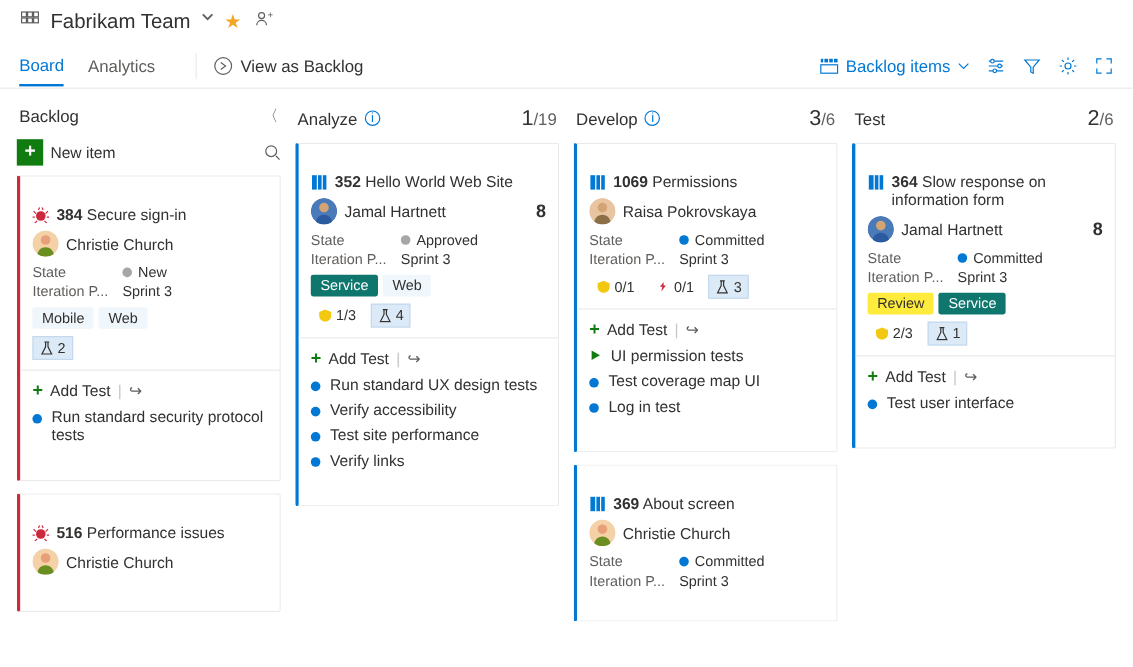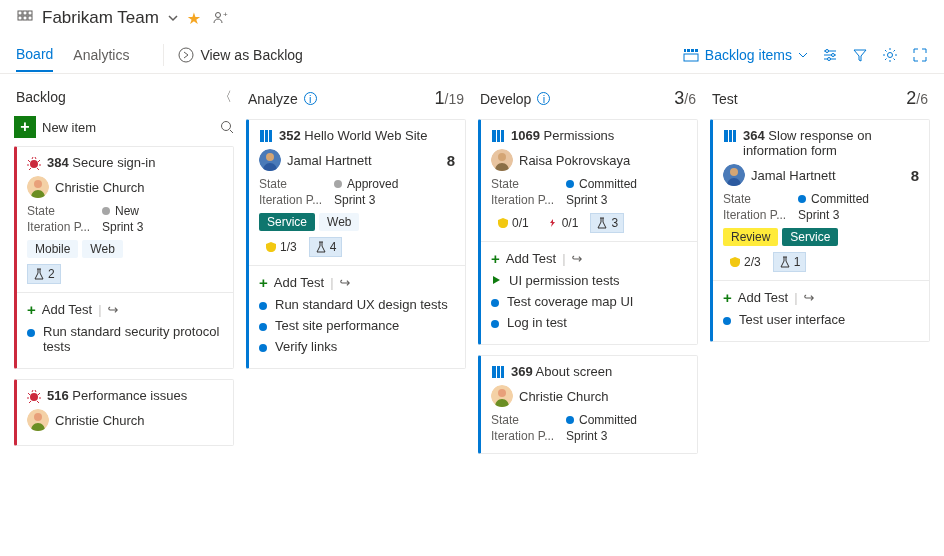--- a/index.html
+++ b/index.html
@@ -1,17 +1,17 @@
 <!DOCTYPE html>
 <html><head>
 <meta charset="utf-8">
 <style>
 *{box-sizing:border-box;margin:0;padding:0;font-family:"Segoe UI",-apple-system,sans-serif}
 body{background:#fff;font-size:13px;color:#323130;width:944px;height:556px;overflow:hidden}
-.header{display:flex;align-items:center;padding:8px 16px;gap:8px}
+.header{display:flex;padding:8px 16px;gap:8px}
 .team-icon{width:18px;height:18px;display:inline-flex;align-items:center;justify-content:center}
 .team-name{font-size:17px;font-weight:400}
 .chevron{color:#605e5c}
 .star{color:#f5a623;font-size:16px}
 .people-icon{color:#605e5c;font-size:15px;margin-left:4px}
 .tabs-row{display:flex;align-items:center;padding:0 16px;border-bottom:1px solid #edebe9;height:38px}
 .tab{padding:8px 0;margin-right:20px;cursor:pointer;color:#605e5c;font-size:14px}
 .tab.active{color:#0078d4;border-bottom:2px solid #0078d4;font-weight:400}
 .divider{width:1px;height:22px;background:#edebe9;margin:0 14px}
 .backlog-btn{display:flex;align-items:center;gap:6px;color:#323130;font-size:14px;cursor:pointer}
@@ -23,21 +23,21 @@
 .col-header{display:flex;align-items:center;justify-content:space-between;padding:4px 2px 10px;font-size:14px}
 .col-title{display:flex;align-items:center;gap:6px}
 .col-collapse{color:#605e5c;font-size:13px;cursor:pointer}
 .col-count{color:#605e5c;font-size:14px}
 .col-count .big{color:#323130;font-size:18px}
 .info-icon{color:#0078d4;font-size:11px;border:1px solid #0078d4;border-radius:50%;width:13px;height:13px;display:inline-flex;align-items:center;justify-content:center}
 .new-item-row{display:flex;align-items:center;gap:8px;margin-bottom:8px}
 .new-btn{display:flex;align-items:center;gap:6px;cursor:pointer}
 .plus-box{background:#107c10;color:#fff;width:22px;height:22px;display:flex;align-items:center;justify-content:center;font-size:16px;font-weight:bold}
 .search-icon{margin-left:auto;color:#605e5c;cursor:pointer}
-.card{border:1px solid #eaeaea;border-left:3px solid;border-radius:2px;padding:8px 10px;margin-bottom:10px;background:#fff}
+.card{border:1px solid #eaeaea;border-left:3px solid;border-radius:2px;padding:24px 10px;margin-bottom:10px;background:#fff}
 .card.blue{border-left-color:#0078d4}
 .card.red{border-left-color:#cc293d}
 .card-title-row{display:flex;align-items:flex-start;gap:6px;margin-bottom:6px}
 .wi-icon{flex-shrink:0;width:14px;height:14px;margin-top:1px}
 .wi-id{font-weight:600;color:#323130}
 .wi-title{color:#323130}
 .assignee{display:flex;align-items:center;gap:6px;margin:6px 0}
 .avatar{width:22px;height:22px;border-radius:50%;flex-shrink:0}
 .effort{margin-left:auto;font-weight:600;font-size:15px}
 .meta-row{display:flex;font-size:12px;color:#605e5c;margin:2px 0}
@@ -300,20 +300,24 @@
           <span>Add Test</span>
           <span class="sep-v">|</span>
           <span class="arrow-link">↪</span>
         </div>
       <div class="test-item">
           <span class="test-dot"></span>
           <span>Run standard UX design tests</span>
         </div>
       <div class="test-item">
           <span class="test-dot"></span>
+          <span>Verify accessibility</span>
+        </div>
+      <div class="test-item">
+          <span class="test-dot"></span>
           <span>Test site performance</span>
         </div>
       <div class="test-item">
           <span class="test-dot"></span>
           <span>Verify links</span>
         </div>
     </div>
   </div>
 
   <div class="column">

